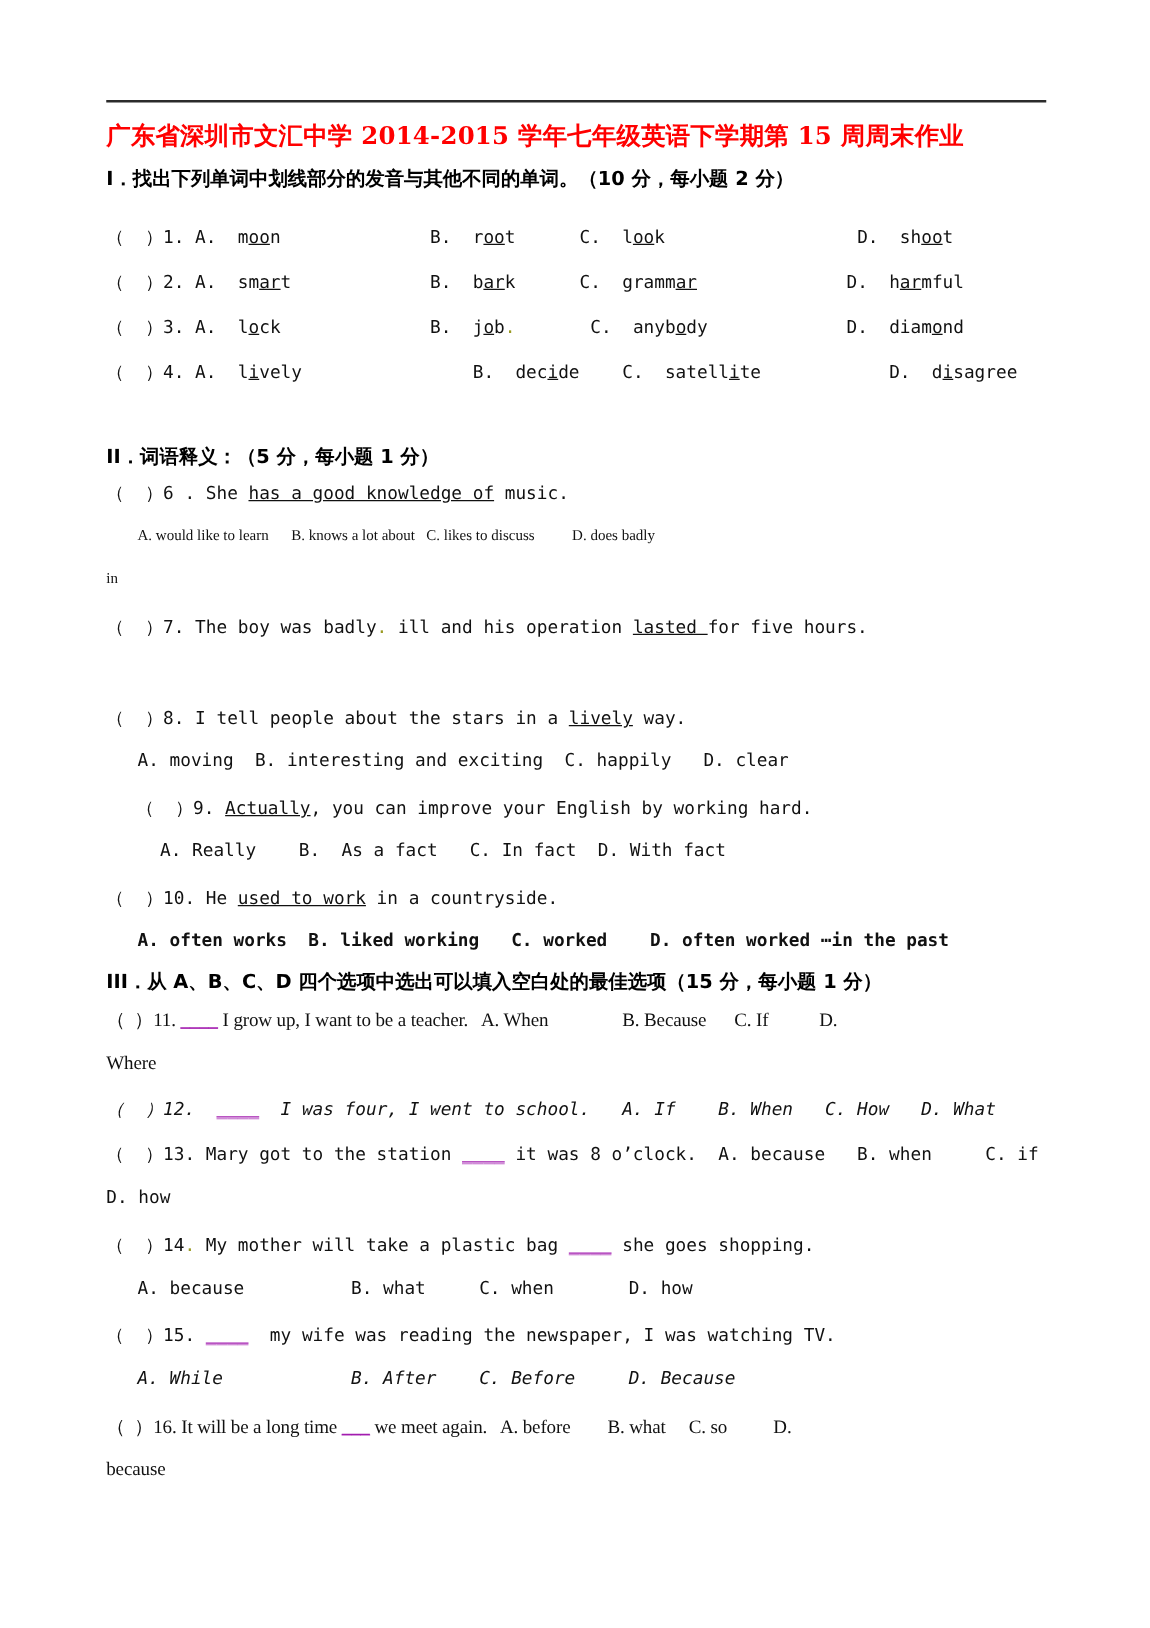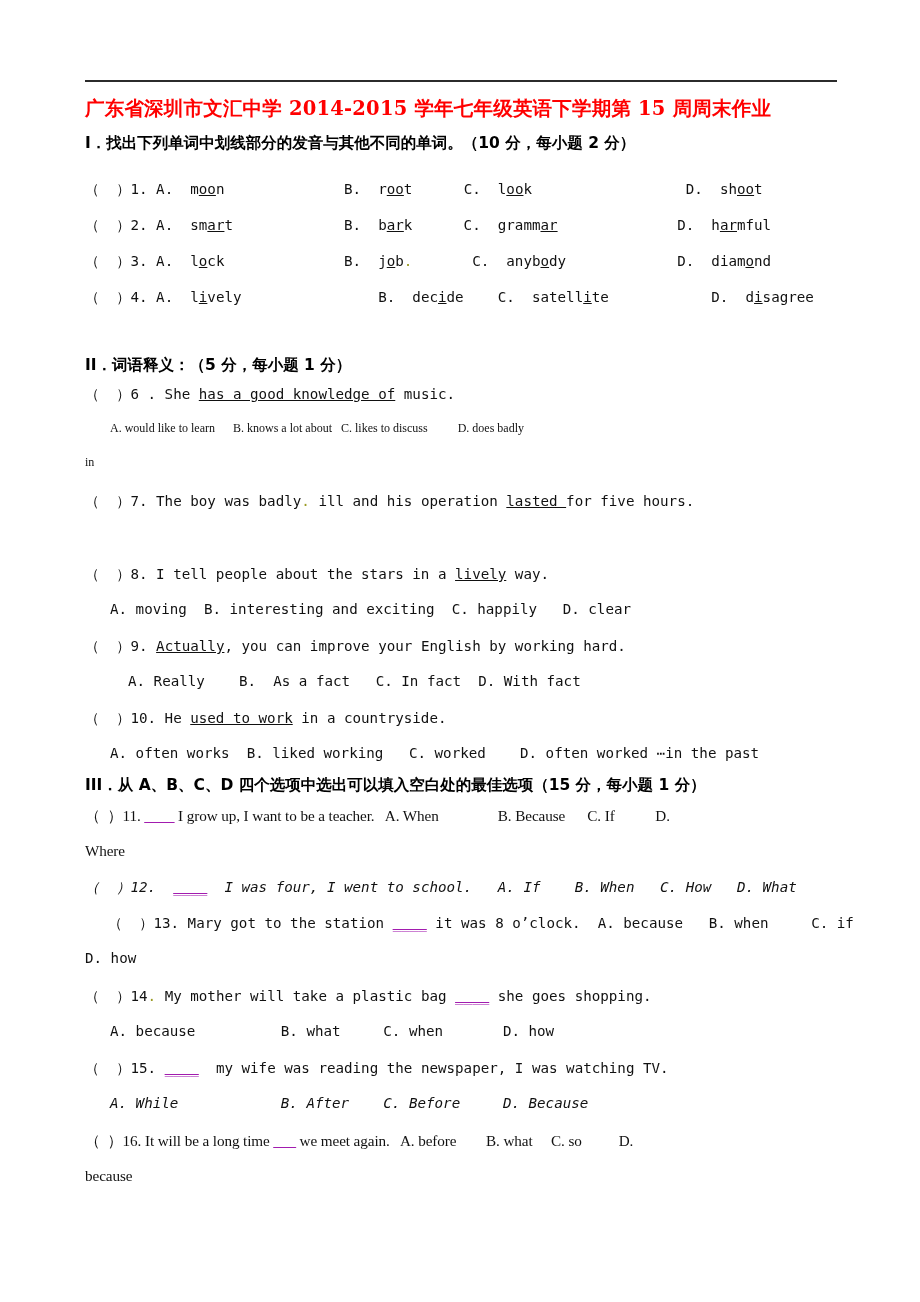--- a/index.html
+++ b/index.html
@@ -104,34 +104,34 @@
 
   <div class="row line" style="top:385px;">（  ）6 . She <span class="u">has a good knowledge of</span> music.</div>
   <div class="row line prop" style="top:421px; left:110px;">A. would like to learn      B. knows a lot about   C. likes to discuss          D. does badly</div>
   <div class="row line prop" style="top:455px;">in</div>
 
   <div class="row line" style="top:492px;">（  ）7. The boy was badly<span class="dot-olive">.</span> ill and his operation <span class="u">lasted </span>for five hours.</div>
 
   <div class="row line" style="top:565px;">（  ）8. I tell people about the stars in a <span class="u">lively</span> way.</div>
   <div class="row line" style="top:601px; left:110px;">A. moving  B. interesting and exciting  C. happily   D. clear</div>
 
-  <div class="row line" style="top:637px;">（  ）9. <span class="u">Actually</span>, you can improve your English by working hard.</div>
+  <div class="row line" style="top:637px;margin-left:24px;">（  ）9. <span class="u">Actually</span>, you can improve your English by working hard.</div>
   <div class="row line" style="top:673px; left:128px;">A. Really    B.  As a fact   C. In fact  D. With fact</div>
 
   <div class="row line" style="top:709px;">（  ）10. He <span class="u">used to work</span> in a countryside.</div>
-  <div class="row line" style="top:745px; left:110px;">A. often works  B. liked working   C. worked    D. often worked ⋯in the past</div>
+  <div class="row line" style="top:745px; left:110px;font-weight:bold;">A. often works  B. liked working   C. worked    D. often worked ⋯in the past</div>
 
   <div class="row sec-head" style="top:775px;">III．从 A、B、C、D 四个选项中选出可以填入空白处的最佳选项（15 分，每小题 1 分）</div>
 
   <div class="row line narrow" style="top:806px;">（  ）11. <span class="blank">____</span> I grow up, I want to be a teacher.   A. When                B. Because      C. If           D.</div>
   <div class="row line narrow" style="top:842px;">Where</div>
 
   <div class="row line" style="top:878px;font-style:italic;">（  ）12.  <span class="blank">____</span>  I was four, I went to school.   A. If    B. When   C. How   D. What</div>
 
-  <div class="row line" style="top:914px;margin-left:23px;">（  ）13. Mary got to the station <span class="blank">____</span> it was 8 o’clock.  A. because   B. when     C. if</div>
+  <div class="row line" style="top:914px;">（  ）13. Mary got to the station <span class="blank">____</span> it was 8 o’clock.  A. because   B. when     C. if</div>
   <div class="row line" style="top:950px;">D. how</div>
 
   <div class="row line" style="top:987px;">（  ）14<span class="dot-olive">.</span> My mother will take a plastic bag <span class="blank">____</span> she goes shopping.</div>
   <div class="row line" style="top:1023px; left:110px;">A. because          B. what     C. when       D. how</div>
 
   <div class="row line" style="top:1059px;">（  ）15. <span class="blank">____</span>  my wife was reading the newspaper, I was watching TV.</div>
   <div class="row line" style="top:1095px; left:110px;font-style:italic;">A. While            B. After    C. Before     D. Because</div>
 
   <div class="row line narrow" style="top:1131px;">（  ）16. It will be a long time <span class="blank">___</span> we meet again.   A. before        B. what     C. so          D.</div>
   <div class="row line narrow" style="top:1167px;">because</div>

